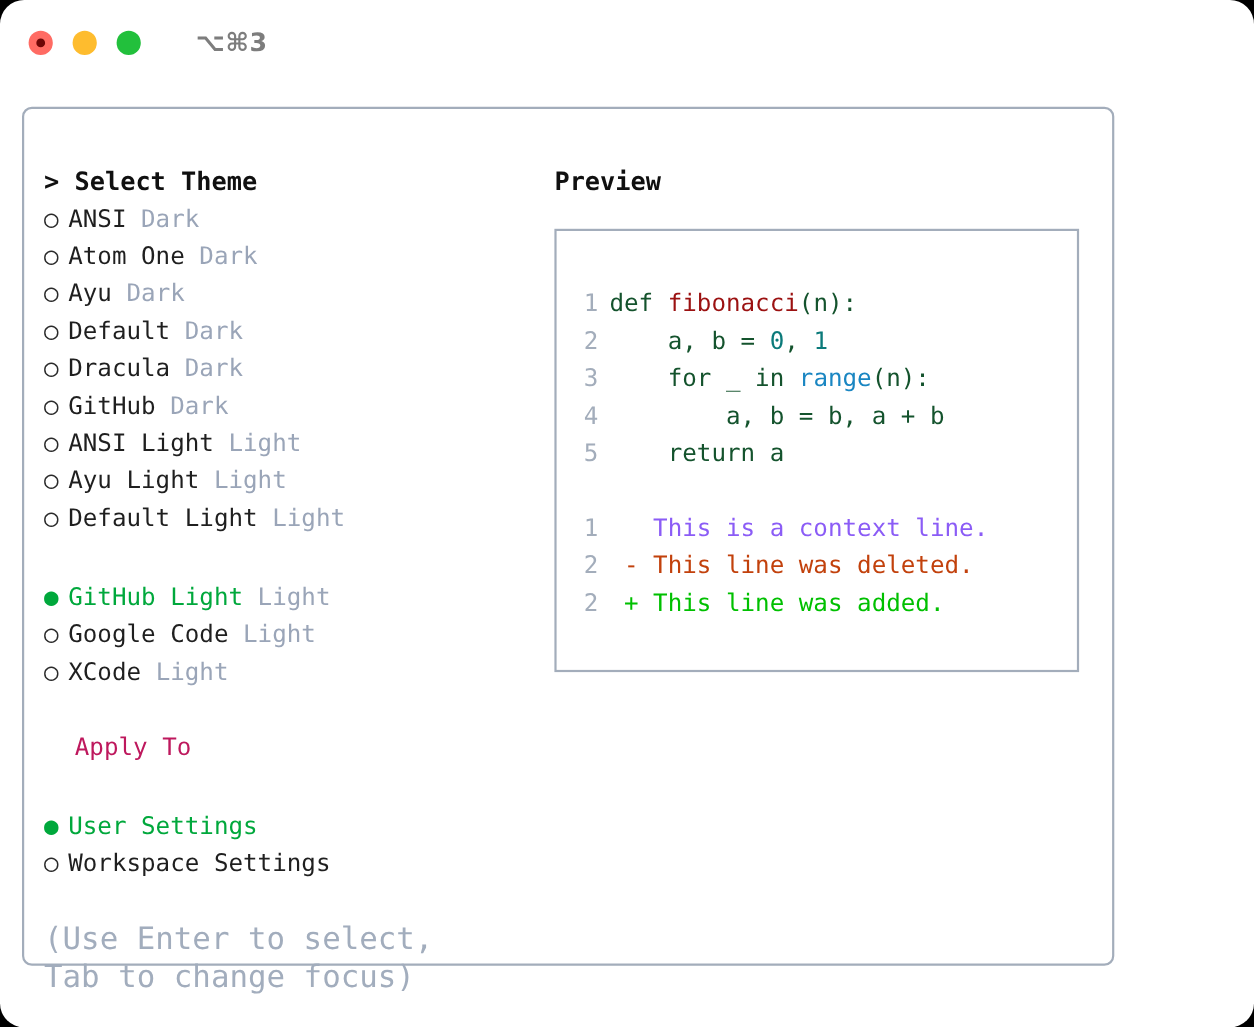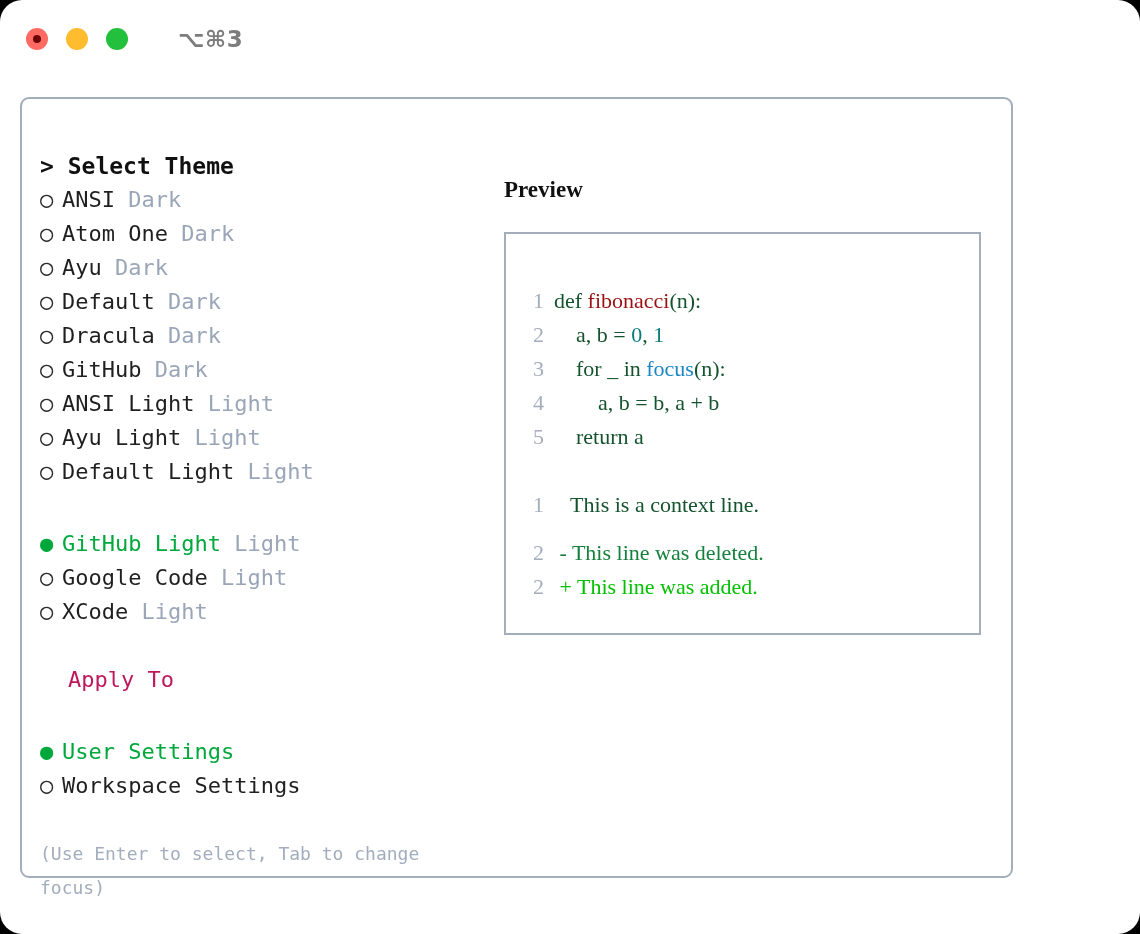--- a/index.html
+++ b/index.html
@@ -92,23 +92,22 @@
     display: flex;
   }
 
   .col-left {
     width: 470px;
     padding: 50px 0 0 18px;
     box-sizing: border-box;
   }
   .col-right {
     flex: 1;
-    padding: 74px 0 0 12px;
-    box-sizing: border-box;
-    font-family: Liberation Serif, serif;
+    padding: 50px 0 0 12px;
+    box-sizing: border-box;
   }
 
   
   .section-title {
     font-size: 23px;
     font-weight: bold;
     color: #101010;
     line-height: 34px;
     white-space: pre;
     letter-spacing: 0px;
@@ -144,21 +143,21 @@
   .subsection-title {
     font-size: 22px;
     line-height: 34px;
     color: #be185d;
     white-space: pre;
     padding-left: 28px;
   }
 
   .hint {
     margin-top: 34px;
-    font-size: 18px;
+    font-size: 28px;
     line-height: 34px;
     color: #a2adbd;
     width: 412px;
     white-space: normal;
     word-spacing: 0px;
   }
 
   
   .preview-title {
     font-size: 23px;
@@ -195,22 +194,22 @@
   }
   .code-body { white-space: pre; }
 
   .tok-plain { color: #14532d; }
   .tok-fn    { color: #9b1111; }
   .tok-num   { color: #0b7a7a; }
   .tok-builtin { color: #1a86c2; }
 
   .code-gap { height: 34px; }
 
-  .diff-ctx { color: #14532d; text-align: right; }
-  .diff-del { color: #15803d; margin-top: 14px; }
+  .diff-ctx { color: #8b5cf6; text-align: right; }
+  .diff-del { color: #c2410c; }
   .diff-add { color: #00c000; }
 </style>
 </head>
 <body>
 
 <div class="window">
 
   <div class="titlebar">
     <div class="traffic">
       <span class="dot dot-close"></span>
@@ -254,21 +253,21 @@
       </div>
 
       <div class="col-right">
 
         <div class="preview-title">Preview</div>
 
         <div class="preview-box">
           <div id="code-sample">
               <div class="code-line"><span class="lineno">1</span><span class="code-body"><span class="tok-plain">def </span><span class="tok-fn">fibonacci</span><span class="tok-plain">(n):</span></span></div>
               <div class="code-line"><span class="lineno">2</span><span class="code-body"><span class="tok-plain">    a, b = </span><span class="tok-num">0</span><span class="tok-plain">, </span><span class="tok-num">1</span></span></div>
-              <div class="code-line"><span class="lineno">3</span><span class="code-body"><span class="tok-plain">    for _ in </span><span class="tok-builtin">focus</span><span class="tok-plain">(n):</span></span></div>
+              <div class="code-line"><span class="lineno">3</span><span class="code-body"><span class="tok-plain">    for _ in </span><span class="tok-builtin">range</span><span class="tok-plain">(n):</span></span></div>
               <div class="code-line"><span class="lineno">4</span><span class="code-body"><span class="tok-plain">        a, b = b, a + b</span></span></div>
               <div class="code-line"><span class="lineno">5</span><span class="code-body"><span class="tok-plain">    return a</span></span></div>
             </div>
           <div class="code-gap"></div>
           <div id="diff-sample">
               <div class="code-line"><span class="lineno">1</span><span class="code-body diff-ctx">   This is a context line.</span></div>
               <div class="code-line"><span class="lineno">2</span><span class="code-body diff-del"> - This line was deleted.</span></div>
               <div class="code-line"><span class="lineno">2</span><span class="code-body diff-add"> + This line was added.</span></div>
             </div>
         </div>

